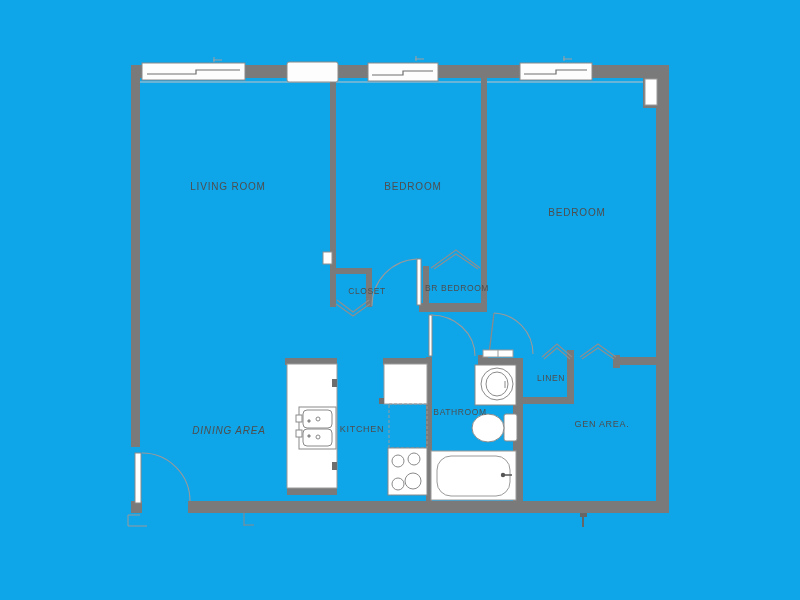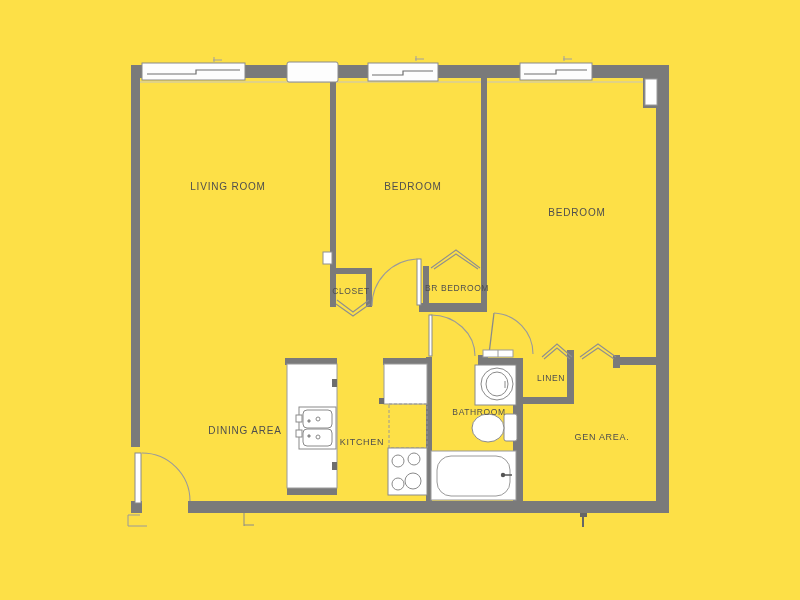--- a/index.html
+++ b/index.html
@@ -1,21 +1,21 @@
 <!DOCTYPE html>
 <html><head>
 <meta charset="utf-8">
 <style>
   html,body{margin:0;padding:0;background:#ffffff;}
-  #stage{position:relative;width:800px;height:600px;background:#fde047;overflow:hidden;
+  #stage{position:relative;width:800px;height:600px;background:#0ea5e9;overflow:hidden;
          font-family:"Liberation Sans", sans-serif;}
   .room-label{position:absolute;transform:translate(-50%,-50%);white-space:nowrap;
               color:#4e4e4e;letter-spacing:.8px;font-size:10px;}
   .room-label.small{font-size:8.5px;letter-spacing:.6px;}
-  .room-label.mid{font-size:9px;letter-spacing:.7px;margin-top:13px;}
+  .room-label.mid{font-size:9px;letter-spacing:.7px;}
   svg{position:absolute;left:0;top:0;}
 </style>
 </head>
 <body>
 
 <div id="stage">
 
   <svg width="800" height="600" viewBox="0 0 800 600">
 
     <line x1="140" y1="82" x2="656" y2="82" stroke="#c4c4c4" stroke-width="1"></line>
@@ -175,23 +175,23 @@
     <g>
       <path d="M140,515 H128 V526 H147" fill="none" stroke="#9a9a9a" stroke-width="1"></path>
       <line x1="244" y1="513" x2="244" y2="526" stroke="#8a8a8a" stroke-width="1"></line>
       <line x1="244" y1="525" x2="254" y2="525" stroke="#8a8a8a" stroke-width="1"></line>
       <rect x="580" y="513" width="7" height="4" fill="#666666"></rect>
       <line x1="583" y1="513" x2="583" y2="527" stroke="#666666" stroke-width="2"></line>
     </g>
   </svg>
 
   <div class="room-label" style="left:228px;top:186px;">LIVING ROOM</div>
-  <div class="room-label" style="left:245px;top:430px;">DINING AREA</div>
+  <div class="room-label" style="left:229px;top:430px;font-style:italic;">DINING AREA</div>
   <div class="room-label mid" style="left:362px;top:429px;">KITCHEN</div>
   <div class="room-label" style="left:413px;top:186px;">BEDROOM</div>
   <div class="room-label" style="left:577px;top:212px;">BEDROOM</div>
-  <div class="room-label small" style="left:351px;top:291px;">CLOSET</div>
+  <div class="room-label small" style="left:367px;top:291px;">CLOSET</div>
   <div class="room-label small" style="left:457px;top:288px;">BR BEDROOM</div>
-  <div class="room-label small" style="left:460px;top:412px;margin-left:19px;">BATHROOM</div>
+  <div class="room-label small" style="left:460px;top:412px;">BATHROOM</div>
   <div class="room-label small" style="left:551px;top:378px;">LINEN</div>
   <div class="room-label mid" style="left:602px;top:424px;">GEN AREA.</div>
 
 </div>
 
 </body></html>

